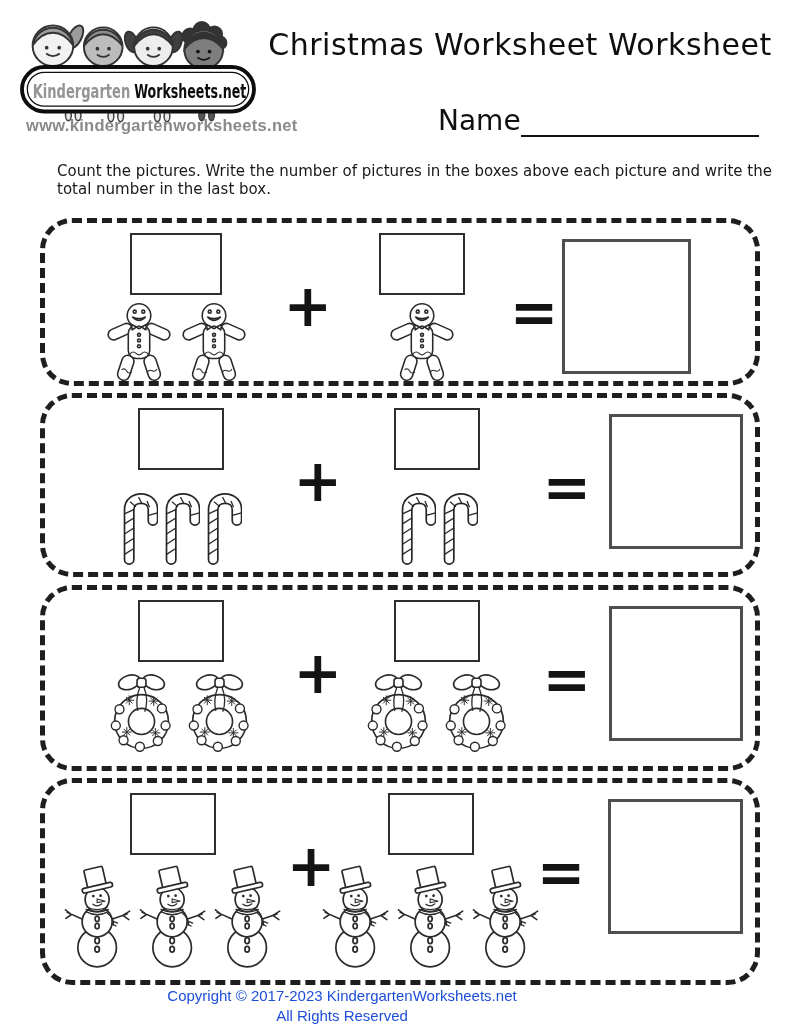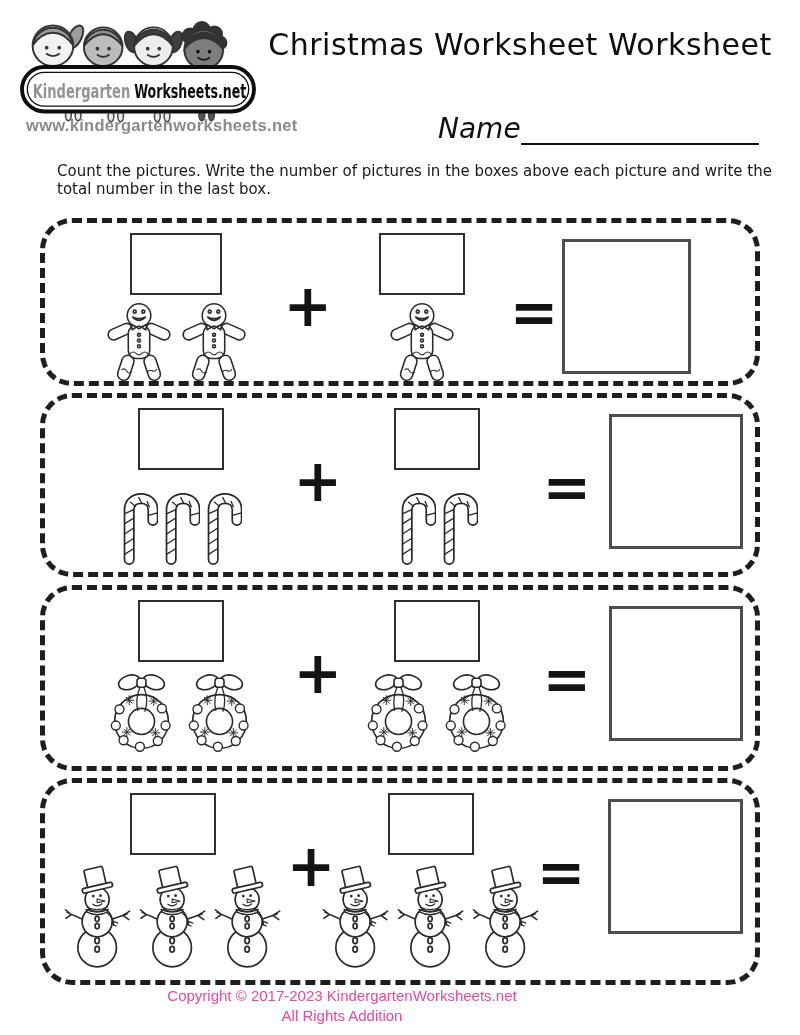--- a/index.html
+++ b/index.html
@@ -10,21 +10,21 @@
   
   .logo { position:absolute; left:18px; top:10px; }
   .site-url {
     position:absolute; left:26px; top:116px; font-size:16.5px; color:#8a8a8a;
     font-family:"Liberation Sans", sans-serif; letter-spacing:.3px;font-weight:bold;
   }
   .title {
     position:absolute; left:260px; top:27px; width:520px; text-align:center;
     font-size:30px; color:#0e0e0e; letter-spacing:.5px;
   }
-  .name-row { position:absolute; left:438px; top:112px; display:flex; align-items:flex-end;font-style:italic; }
+  .name-row { position:absolute; left:438px; top:104px; display:flex; align-items:flex-end; }
   .name-label { font-size:28px; color:#101010; }
   .name-line { width:238px; height:30px; border-bottom:2.5px solid #101010; }
   .instructions {
     position:absolute; left:37px; top:163px; width:730px;
     font-size:15px; line-height:1.17; color:#191919;margin-left:20px;
   }
   
   .row {
     position:absolute; left:40px; width:720px; box-sizing:border-box;
     border:5px dashed #1e1e1e; border-radius:32px; background:#fff;
@@ -52,21 +52,21 @@
     border:3px solid #4e4e4e; background:#fff;
   }
   
   .pic-gingerbread-man { width:72px; height:80px; }
   .pic-candy-cane { width:39px; height:92px; }
   .pic-wreath { width:75px; height:87px; }
   .pic-snowman { width:72px; height:111px; }
   
   .footer {
     position:absolute; left:0; top:986px; width:684px; text-align:center;
-    font-family:"Liberation Sans", sans-serif; color:#ec4899; font-size:15px; line-height:1.3;
+    font-family:"Liberation Sans", sans-serif; color:#1d4ed8; font-size:15px; line-height:1.3;
   }
   .defs-holder { position:absolute; width:0; height:0; overflow:hidden; }
 </style>
 </head>
 <body>
 
 <div class="page">
 
   <svg class="defs-holder" aria-hidden="true">
     <symbol id="sym-gingerbread-man" viewBox="0 0 90 112">
@@ -328,16 +328,16 @@
             <use href="#sym-snowman"></use>
           </svg>
         </div>
     </div>
     <div class="op eq">=</div>
     <div class="answer-box"></div>
   </div>
 
   <div class="footer">
     <div>Copyright © 2017-2023 KindergartenWorksheets.net</div>
-    <div>All Rights Addition</div>
+    <div>All Rights Reserved</div>
   </div>
 
 </div>
 
 </body></html>

